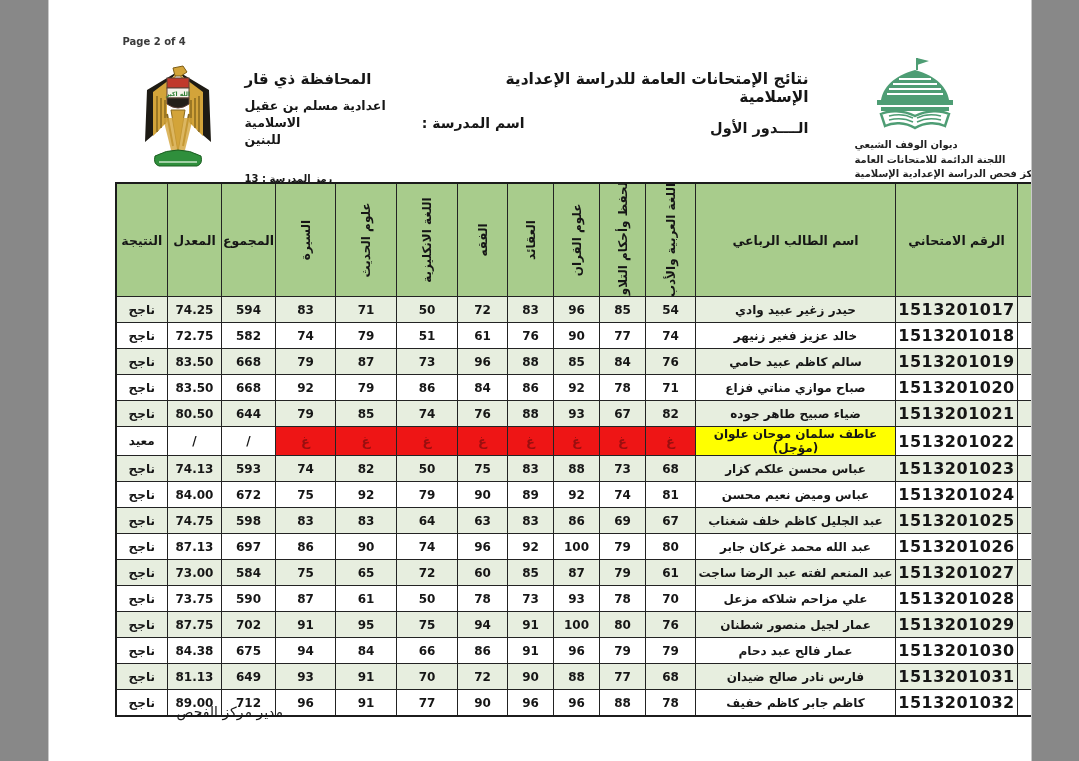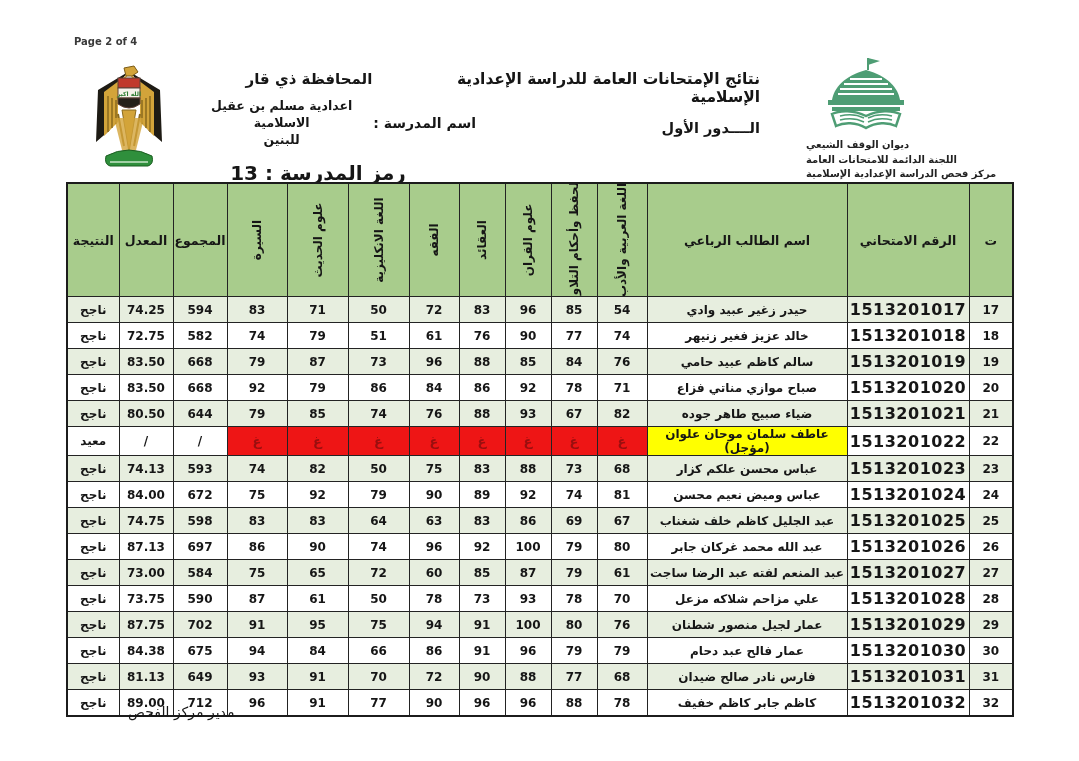--- a/index.html
+++ b/index.html
@@ -1,30 +1,30 @@
 <!DOCTYPE html>
 <html lang="ar"><head>
 <meta charset="utf-8">
 <style>
   html,body { margin:0; padding:0; background:#888; }
   .page {
-    position:relative; width:1079px; height:761px; margin:0 auto;
+    position:relative; width:982px; height:761px; margin:0 auto;
     background:#ffffff; outline:1px solid #c9c9c9; overflow:hidden;
     font-family:"DejaVu Sans", sans-serif; color:#161616;
   }
   .page-label { position:absolute; left:74px; top:36px; font-size:10px; font-weight:bold; color:#3a3a3a; }
 
   
   .eagle { position:absolute; left:94px; top:64px; }
-  .school-block { position:absolute; left:196px; top:70px; width:280px; direction:rtl; text-align:center; font-weight:bold; }
+  .school-block { position:absolute; left:196px; top:70px; width:280px; direction:rtl; text-align:left; font-weight:bold; }
   .school-gov { font-size:15px; margin-right:54px; margin-bottom:10px; }
   .school-name-row { display:flex; direction:rtl; align-items:center; gap:6px; }
   .school-name-label { font-size:14px; white-space:nowrap; }
   .school-name-value { font-size:12.5px; line-height:1.35; }
-  .school-code-row { font-size:20px; margin-top:12px; margin-right:36px; }
+  .school-code-row { font-size:10px; margin-top:24px; margin-right:36px; }
   .title-block { position:absolute; left:420px; top:70px; width:340px; text-align:right; direction:rtl; font-weight:bold; }
   .title-l1 { font-size:15.5px; margin-bottom:14px; }
   .title-l2 { font-size:14.5px; margin-bottom:16px; }
   .title-l3 { font-size:14.5px; }
   .org-block { position:absolute; left:806px; top:56px; width:220px; text-align:left; }
   .org-lines { direction:rtl; font-weight:bold; font-size:10px; line-height:1.45; color:#222; margin-top:2px; }
 
   
   table.results {
     position:absolute; left:66px; top:182px; width:946px;

